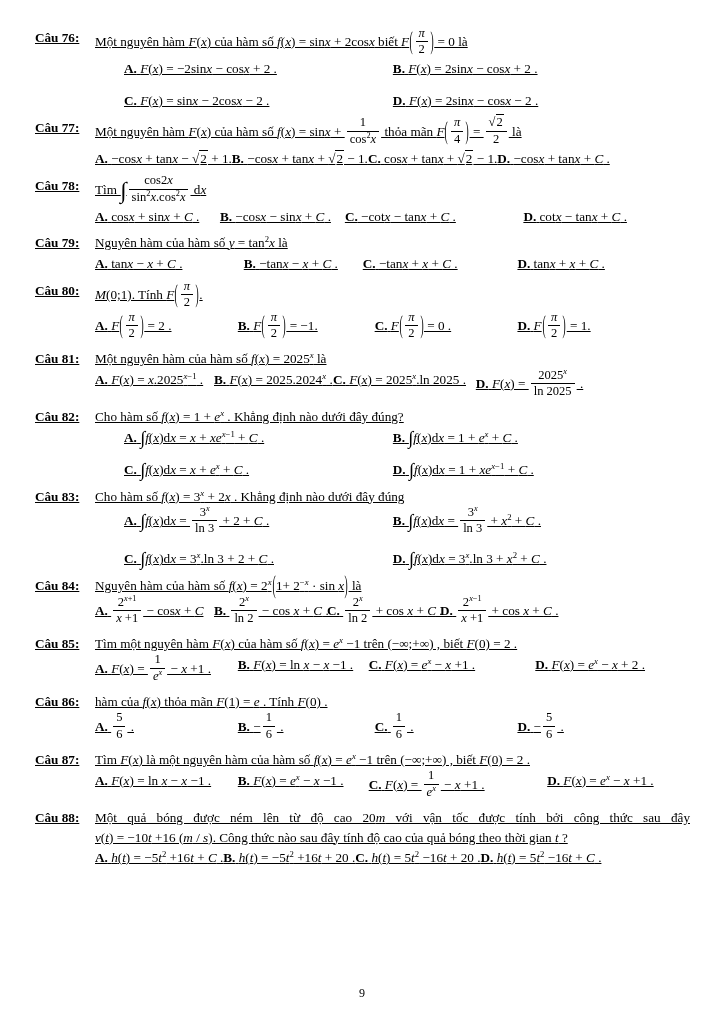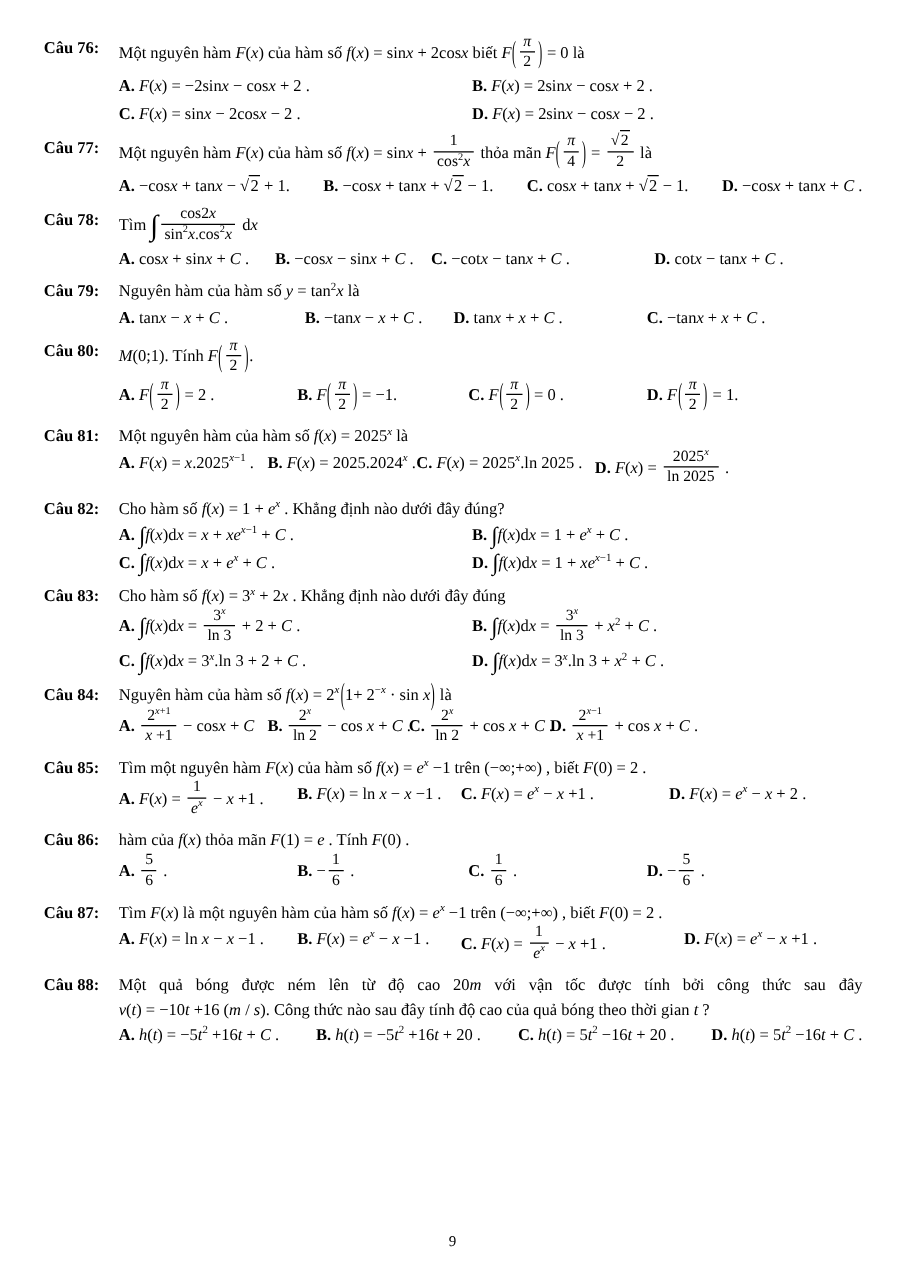--- a/index.html
+++ b/index.html
@@ -2,30 +2,30 @@
 <html><head>
 <meta charset="utf-8">
 <style>
   * { box-sizing: border-box; }
   html,body { margin:0; padding:0; }
   body {
     width:724px; height:1024px; background:#ffffff; color:#000;
     font-family:"Liberation Serif","DejaVu Serif",serif;
     font-size:13.2px; line-height:1.5; position:relative; overflow:hidden;
   }
-  .page { padding:28px 34px 0 35px; }
+  .page { padding:28px 34px 0 35px;text-decoration:underline; }
   .q { display:flex; margin-bottom:7px; }
   .q-label { width:60px; flex:none; font-weight:bold; white-space:nowrap; }
   .q-body { flex:1; min-width:0; }
   .stem { white-space:nowrap; }
   .stem.just { white-space:normal; text-align:justify; text-align-last:justify; }
   .opts { margin-top:1px; }
-  .g2 { display:grid; grid-template-columns:47.5% 52.5%; row-gap:2px; }
+  .g2 { display:grid; grid-template-columns:47.5% 52.5%; row-gap:12px;margin-left:29px; }
   .g4 { display:grid; }
-  .row { display:flex; justify-content:space-between; }
+  .row { display:flex; justify-content:flex-start; }
   .opt { white-space:nowrap; }
   .okey { font-weight:bold; }
   
   .frac { display:inline-block; vertical-align:middle; text-align:center;
           line-height:1.08; font-size:0.95em; margin:0 2px; position:relative; top:-0.12em; }
   .fr-top { display:block; border-bottom:1px solid #000; padding:0 3px 1px; }
   .fr-bot { display:block; padding:1px 3px 0; }
   sup { font-size:0.66em; line-height:0; vertical-align:super; letter-spacing:0; }
   .sqrt { white-space:nowrap; }
   .rad { border-top:1px solid #000; padding:0 1px; }
@@ -78,22 +78,22 @@
     </div>
   </div>
 
   <div class="q">
     <div class="q-label">Câu 79:</div>
     <div class="q-body">
       <div class="stem">Nguyên hàm của hàm số <i>y</i> = tan<sup>2</sup><i>x</i> là</div>
       <div class="opts g4" style="grid-template-columns:25% 20% 26% 29%;">
         <div class="opt"><b class="okey">A.</b> <span>tan<i>x</i> − <i>x</i> + <i>C</i> .</span></div>
         <div class="opt"><b class="okey">B.</b> <span>−tan<i>x</i> − <i>x</i> + <i>C</i> .</span></div>
+        <div class="opt"><b class="okey">C.</b> <span>−tan<i>x</i> + <i>x</i> + <i>C</i> .</span></div>
         <div class="opt"><b class="okey">D.</b> <span>tan<i>x</i> + <i>x</i> + <i>C</i> .</span></div>
-        <div class="opt"><b class="okey">C.</b> <span>−tan<i>x</i> + <i>x</i> + <i>C</i> .</span></div>
       </div>
     </div>
   </div>
 
   <div class="q">
     <div class="q-label">Câu 80:</div>
     <div class="q-body">
       <div class="stem"><i>M</i>(0;1). Tính <i>F</i><span class="bigp">(</span><span class="frac"><span class="fr-top"><i>π</i></span><span class="fr-bot">2</span></span><span class="bigp">)</span>.</div>
       <div class="opts g4" style="grid-template-columns:24% 23% 24% 29%;">
         <div class="opt"><b class="okey">A.</b> <span><i>F</i><span class="bigp">(</span><span class="frac"><span class="fr-top"><i>π</i></span><span class="fr-bot">2</span></span><span class="bigp">)</span> = 2 .</span></div>

